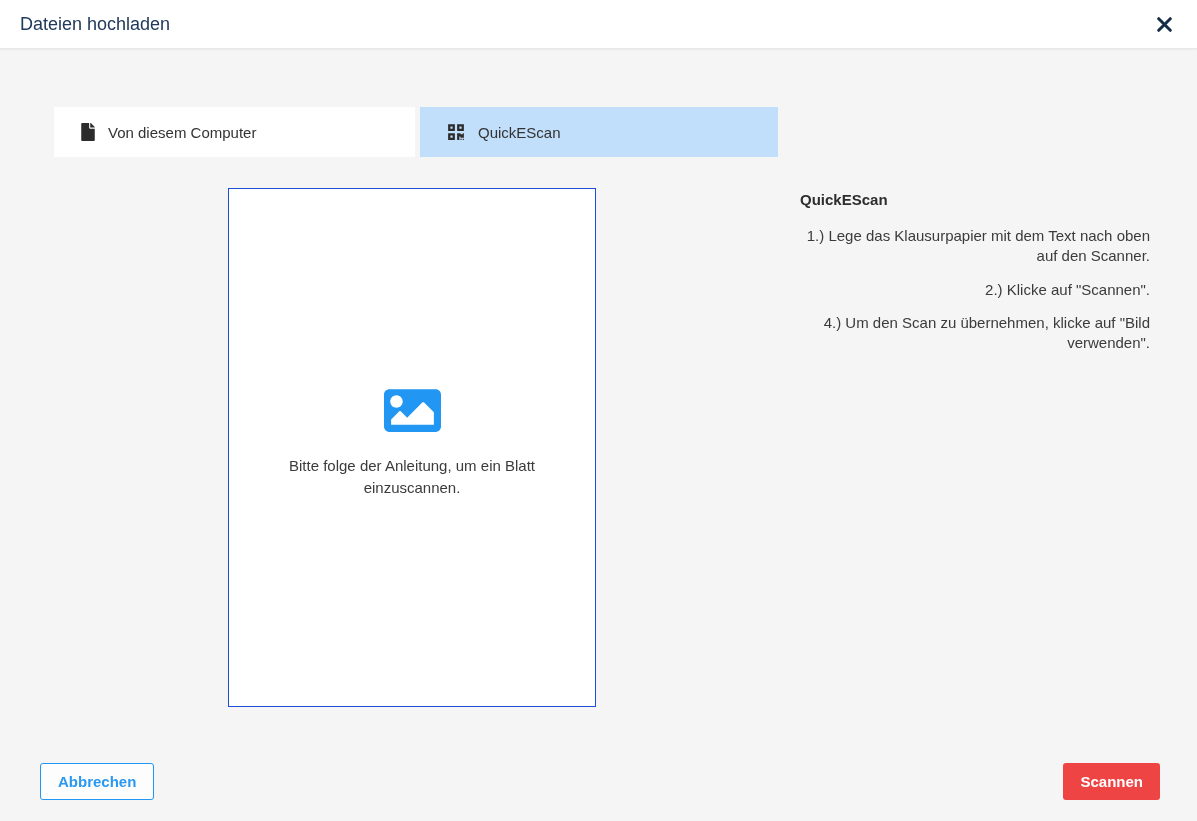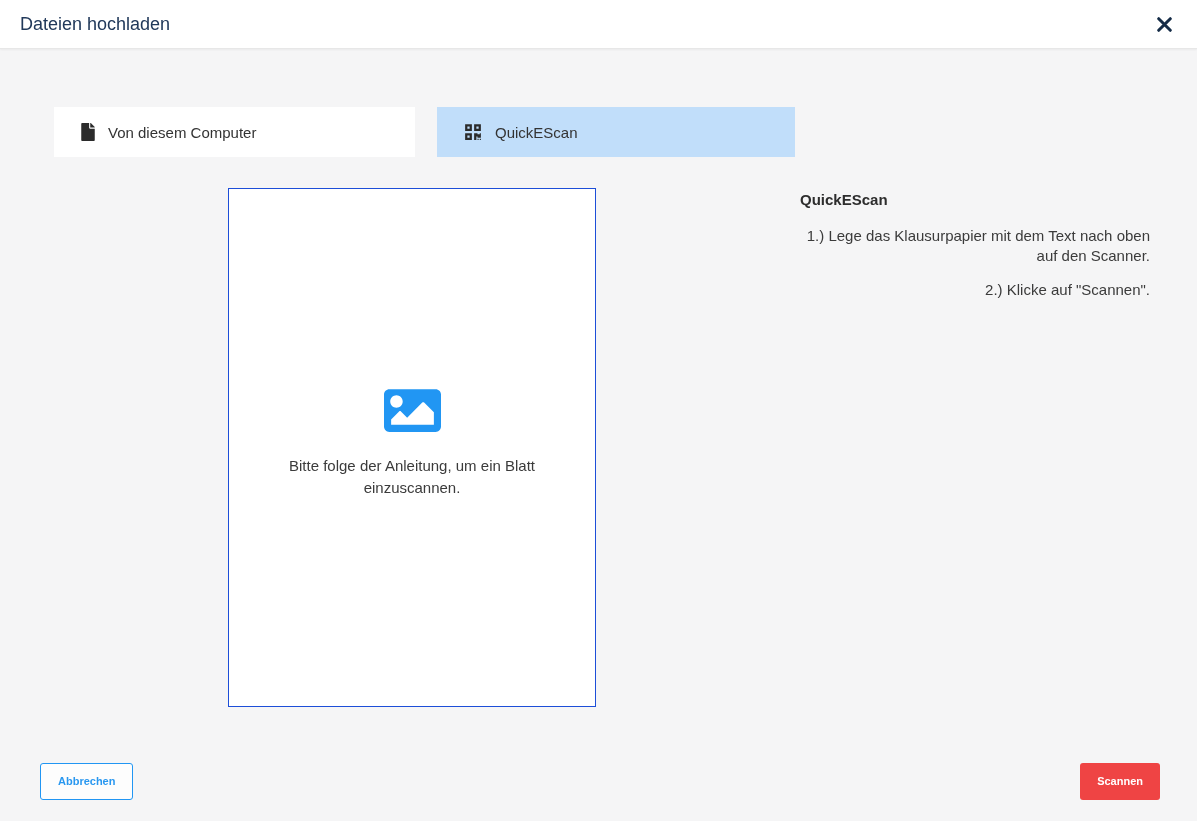--- a/index.html
+++ b/index.html
@@ -22,21 +22,21 @@
     z-index: 2;
     gap: 24px;
   }
   .header-title { font-size: 18px; color: #21395a; }
   .close-btn {
     width: 22px; height: 22px; display: flex; align-items: center; justify-content: center;
     cursor: pointer; margin-right: 2px;
   }
 
   
-  .tabs { position: absolute; top: 107px; left: 54px; display: flex; gap: 22px; }
+  .tabs { position: absolute; top: 107px; left: 54px; display: flex; gap: 5px; }
   .tab {
     width: 361px; height: 50px;
     display: flex; align-items: center; gap: 13px;
     padding-left: 27px;
     background: #ffffff;
     font-size: 15px; color: #333333;
     cursor: pointer;
   }
   .tab.active { width: 358px; background: #c1defa; }
 
@@ -63,21 +63,21 @@
   
   .footer {
     position: absolute; left: 0; right: 0; bottom: 0; height: 76px;
     display: flex; align-items: center;
     padding: 0 37px 4px 40px;
   }
   .btn {
     height: 37px;
     border-radius: 3px;
     font-family: inherit;
-    font-size: 11px; font-weight: bold;
+    font-size: 15px; font-weight: bold;
     padding: 0 17px;
     cursor: pointer;
     display: inline-flex; align-items: center; justify-content: center;
   }
   .btn-cancel { background: #fdfdfd; border: 1px solid #2196f3; color: #2a98f0; }
   .btn-scan { background: #ef4444; border: none; color: #ffffff; margin-left: auto; }
   .btn-use { background: #c3cad2; border: none; color: #edeff2; margin-left: 10px; cursor: default; }
 </style>
 </head>
 <body>
@@ -118,18 +118,19 @@
       <path fill="#2196f3" d="M464 448H48c-26.51 0-48-21.49-48-48V112c0-26.51 21.49-48 48-48h416c26.51 0 48 21.49 48 48v288c0 26.51-21.49 48-48 48zM112 120c-30.928 0-56 25.072-56 56s25.072 56 56 56 56-25.072 56-56-25.072-56-56-56zM64 384h384V272l-87.515-87.515c-4.686-4.686-12.284-4.686-16.971 0L208 320l-55.515-55.515c-4.686-4.686-12.284-4.686-16.971 0L64 336v48z"></path>
     </svg>
   </span>
   <div class="scan-placeholder-text">Bitte folge der Anleitung, um ein Blatt einzuscannen.</div>
 </div>
 
 <div class="instructions">
   <div class="instructions-heading">QuickEScan</div>
   <p class="instruction-step">1.) Lege das Klausurpapier mit dem Text nach oben auf den Scanner.</p>
   <p class="instruction-step">2.) Klicke auf "Scannen".</p>
+  <p class="instruction-step">4.) Um den Scan zu übernehmen, klicke auf "Bild verwenden".</p>
 </div>
 
 <div class="footer">
   <button class="btn btn-cancel">Abbrechen</button>
   <button class="btn btn-scan">Scannen</button>
 </div>
 
 </body></html>

